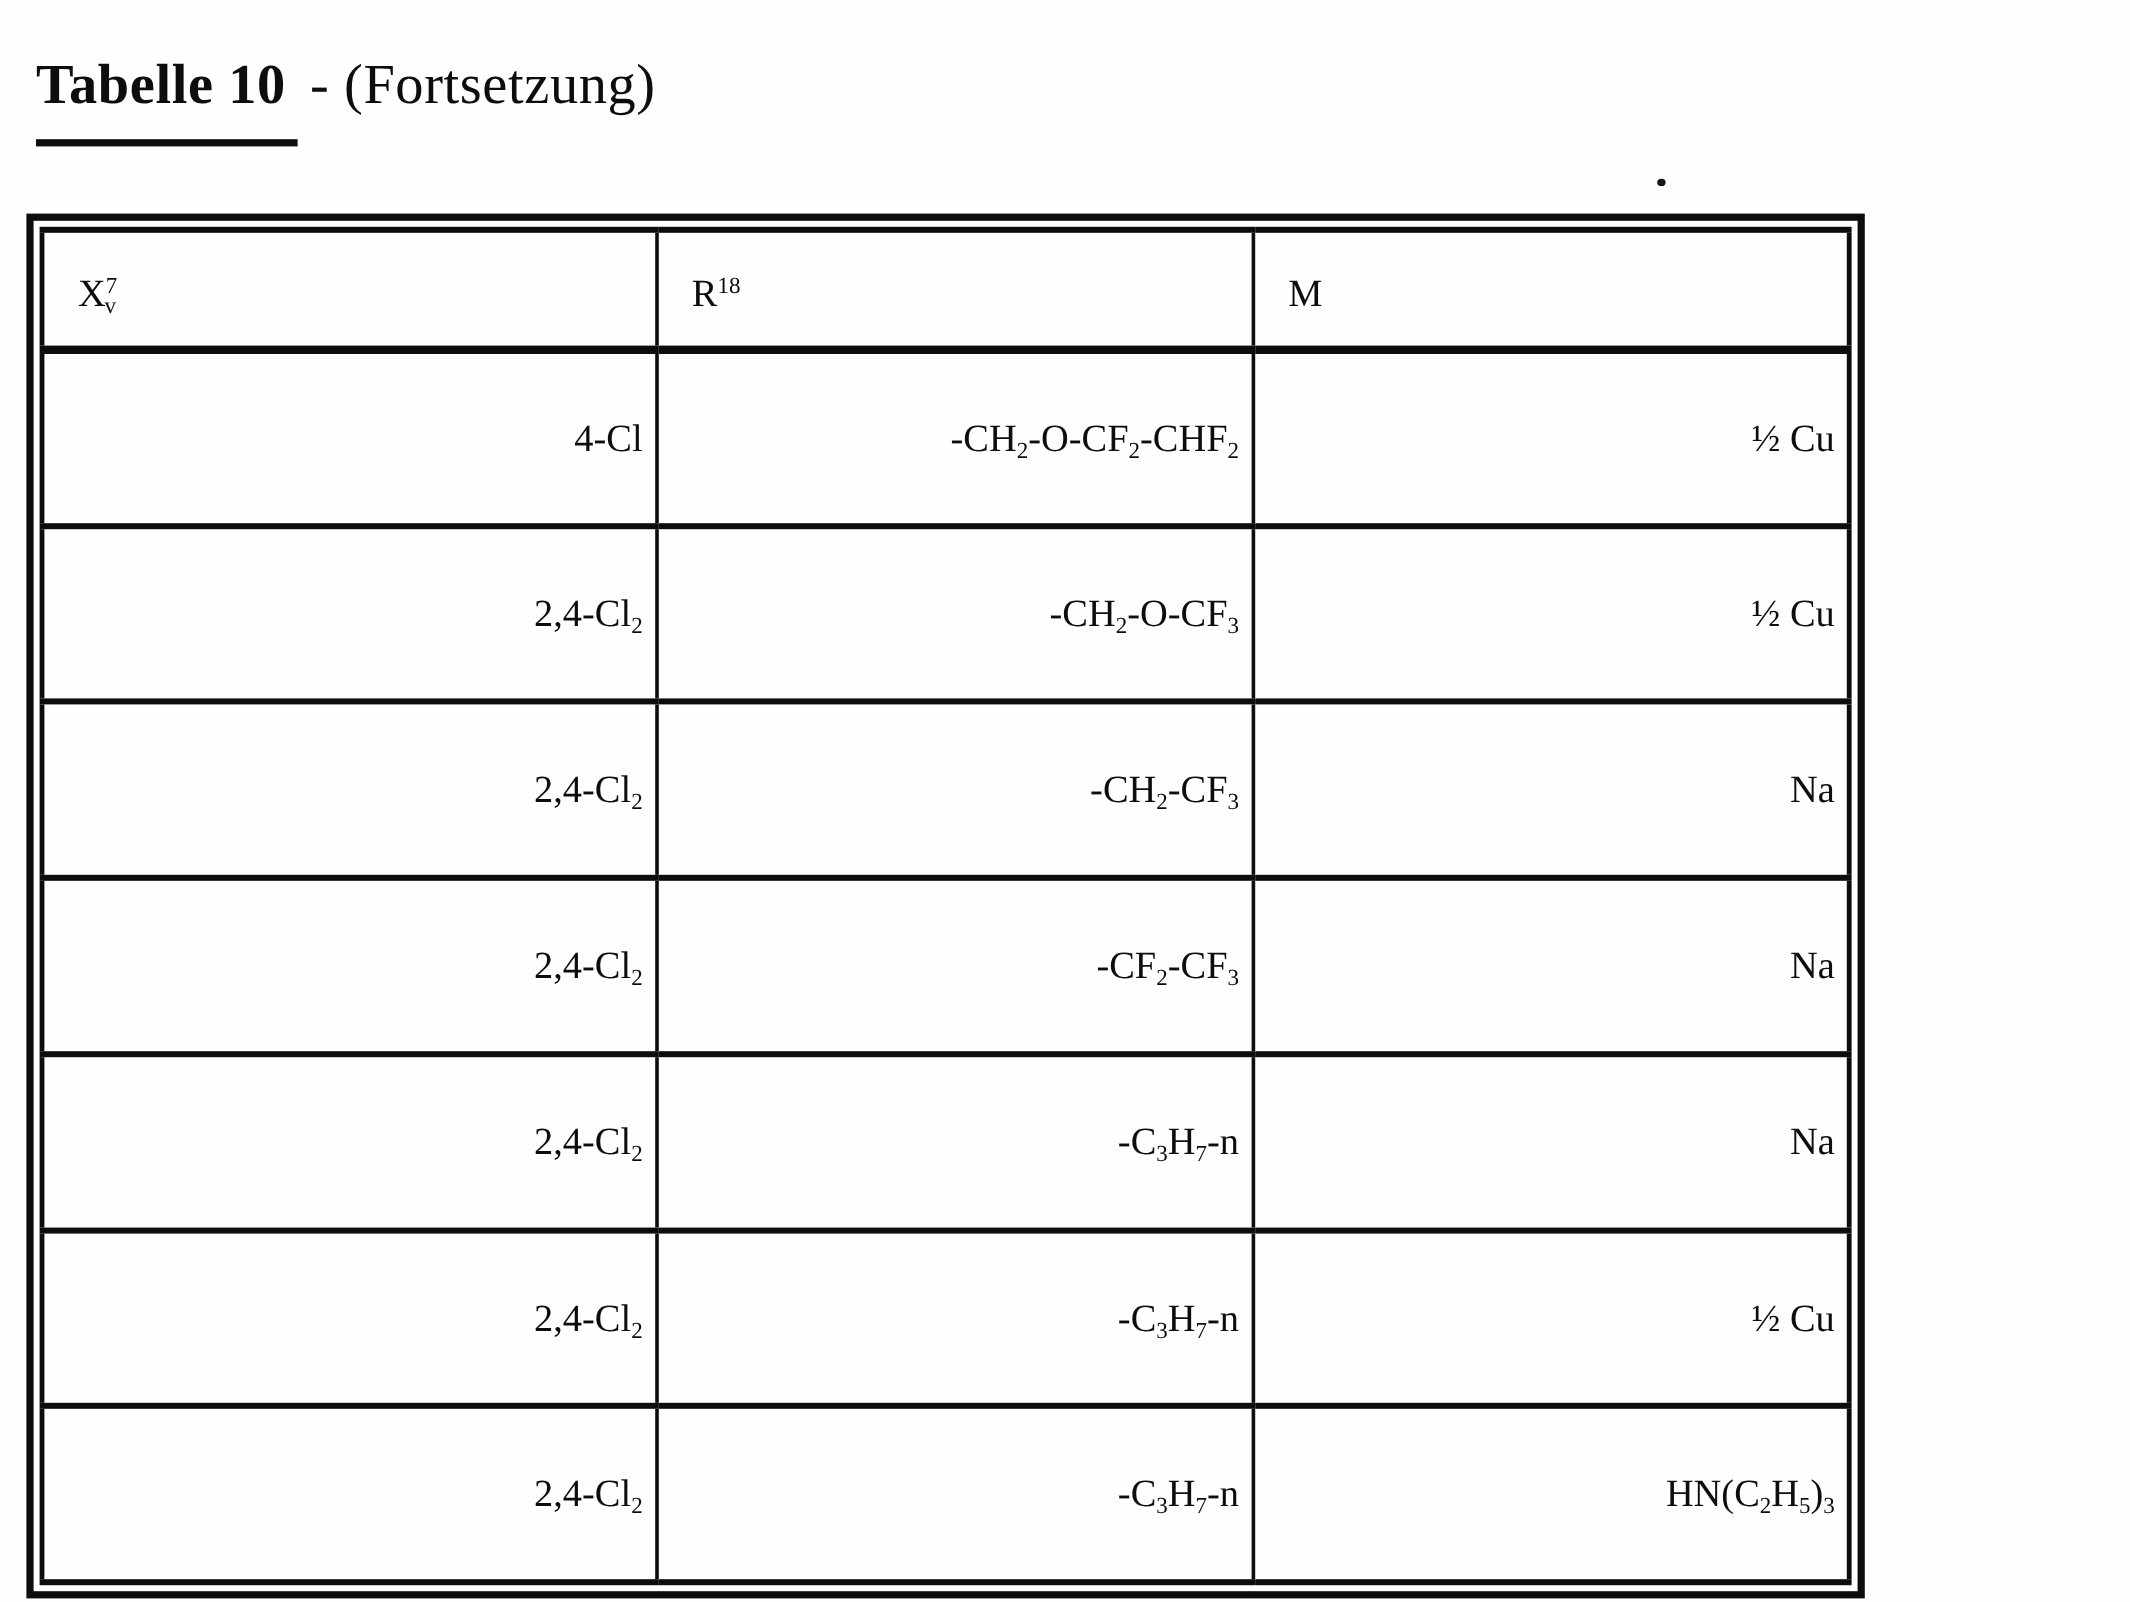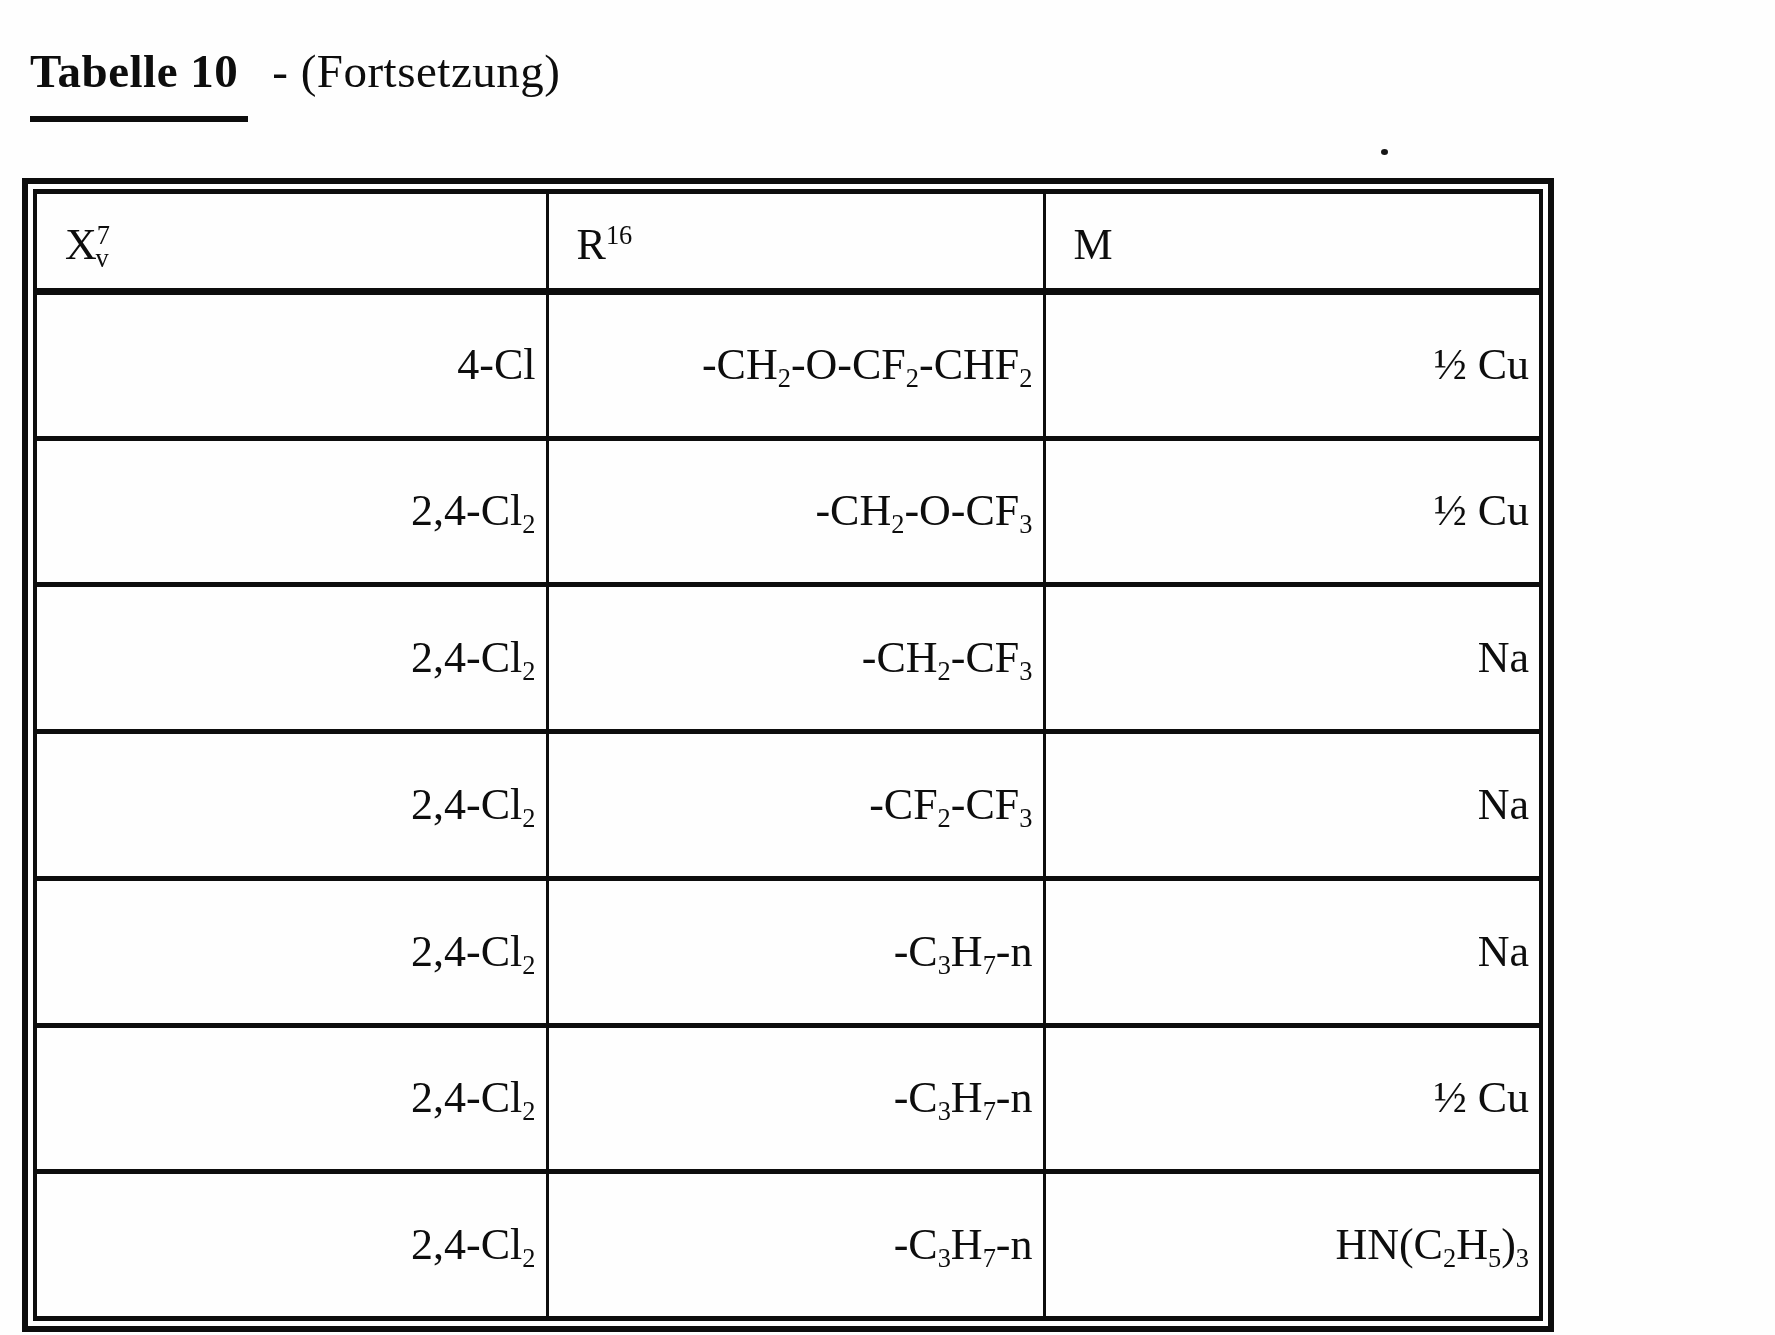--- a/index.html
+++ b/index.html
@@ -25,21 +25,21 @@
     white-space: nowrap;
   }
   .doc-title .main {
     font-weight: bold;
     border-bottom: 6px solid #0d0d0d;
     padding-bottom: 19px;
     padding-right: 10px;
   }
   .doc-title .rest {
     font-weight: normal;
-    margin-left: 24px;
+    margin-left: 10px;
   }
 
   
   .speck {
     position: absolute;
     background: #161616;
     border-radius: 50%;
   }
   .speck-1 { left: 1381px; top: 149px; width: 7px; height: 6px; }
   .speck-2 { left: 203px; top: 531px; width: 5px; height: 5px; opacity: .75; }
@@ -67,21 +67,21 @@
   col.c3 { width: 33%; }
 
   th, td {
     border-left: 3px solid #0d0d0d;
     border-right: 3px solid #0d0d0d;
     border-top: 5px solid #0d0d0d;
     border-bottom: 5px solid #0d0d0d;
     text-align: left;
     vertical-align: middle;
     padding: 6px 10px 6px 28px;
-    font-size: 44px;
+    font-size: 32px;
     font-weight: normal;
     line-height: 1.05;
     white-space: nowrap;
   }
   thead th {
     height: 100px;
     border-bottom: 7px solid #0d0d0d;
     vertical-align: middle;
     padding-top: 14px;
   }
@@ -105,21 +105,21 @@
 <div class="table-frame">
   <table class="compound">
     <colgroup>
         <col class="c1">
         <col class="c2">
         <col class="c3">
       </colgroup>
     <thead>
         <tr>
           <th>X<sup>7</sup><sub>v</sub></th>
-          <th>R<sup>16</sup></th>
+          <th>R<sup>18</sup></th>
           <th>M</th>
         </tr>
       </thead>
     <tbody>
         <tr>
           <td>4-Cl</td>
           <td>-CH<sub>2</sub>-O-CF<sub>2</sub>-CHF<sub>2</sub></td>
           <td>½ Cu</td>
         </tr>
         <tr>

